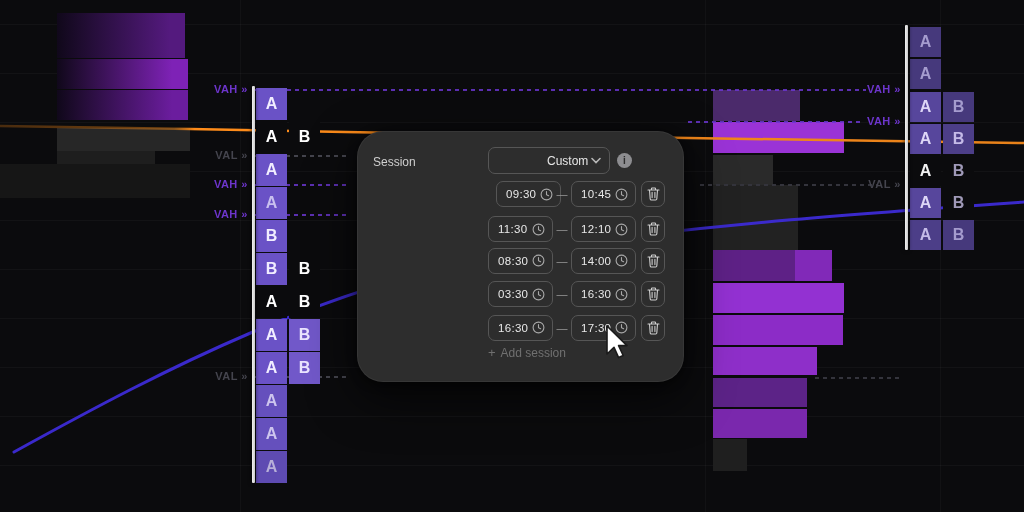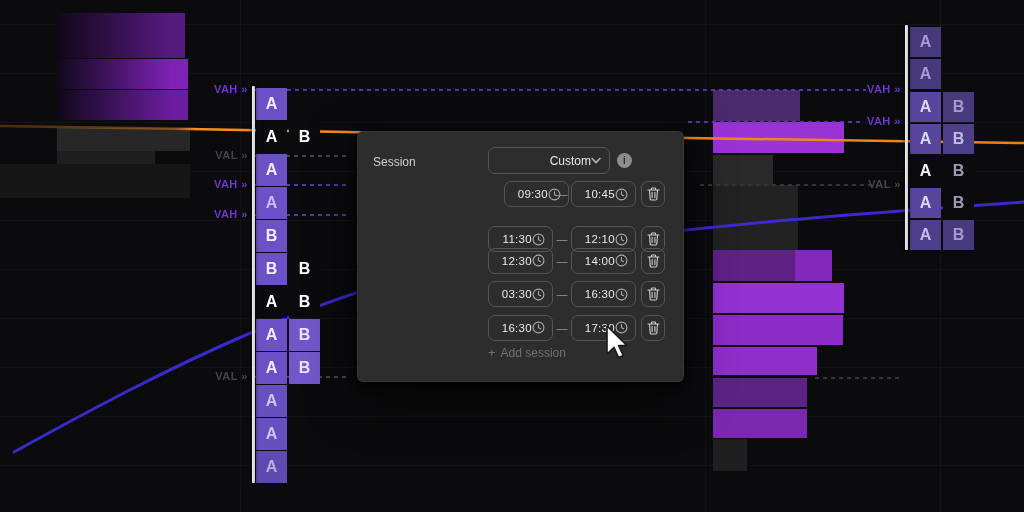--- a/index.html
+++ b/index.html
@@ -32,27 +32,27 @@
   .cell--rboxDim{background:#46397c;color:#a59cce;}
   .cell--rboxMid{background:#4c3e88;color:#c4bae7;}
   .cell--rplain{background:#0b0b0d;color:#f2f2f2;}
   .cell--rplainDim{background:#0b0b0d;color:#a09ab8;}
   #lines-svg{position:absolute;left:0;top:0;z-index:3;pointer-events:none;}
   #bars-layer,#dots-layer{position:absolute;left:0;top:0;width:100%;height:100%;}
   #dots-layer{z-index:2;} #bars-layer{z-index:1;}
   #tpo-layer{position:absolute;left:0;top:0;width:100%;height:100%;z-index:4;}
   
   #dialog{position:absolute;left:357px;top:131px;width:325px;height:249px;background:#2d2d2d;
-          border-radius:6px;border:1px solid rgba(255,255,255,.05);
-          box-shadow:0 16px 48px rgba(0,0,0,.65), 0 2px 10px rgba(0,0,0,.5);z-index:10;text-align:right;}
+          border-radius:26px;border:1px solid rgba(255,255,255,.05);
+          box-shadow:0 16px 48px rgba(0,0,0,.65), 0 2px 10px rgba(0,0,0,.5);z-index:10;}
   .dlg-title{position:absolute;left:15px;top:23px;font-size:12px;color:#cfcfcf;}
   .dropdown{position:absolute;left:130px;top:15px;width:122px;height:27px;border:1px solid #565656;
             border-radius:7px;display:flex;align-items:center;color:#e6e6e6;font-size:12px;
             padding:0 8px 0 10px;box-sizing:border-box;cursor:pointer;}
-  .dropdown .dd-label{flex:1;}
+  .dropdown .dd-label{flex:1;margin-left:48px;}
   .info-btn{position:absolute;left:259px;top:21px;width:15px;height:15px;border-radius:50%;
             background:#8d8d90;color:#2d2d2d;font-size:10px;font-weight:bold;display:flex;
             align-items:center;justify-content:center;cursor:pointer;}
   .srow{position:absolute;left:130px;height:26px;width:180px;}
   .tinput{position:absolute;top:0;width:65px;height:26px;border:1px solid #565656;border-radius:7px;
           box-sizing:border-box;display:flex;align-items:center;padding:0 7px 0 9px;
           color:#e8e8e8;font-size:11.5px;letter-spacing:.3px;cursor:text;}
   .tinput .tval{flex:1;}
   .dash{position:absolute;left:65px;top:0;width:18px;height:26px;display:flex;align-items:center;
         justify-content:center;color:#9a9a9a;font-size:11px;}
@@ -178,21 +178,21 @@
         <path d="M1 1.5 L5 5.5 L9 1.5" fill="none" stroke="#b5b5b5" stroke-width="1.6" stroke-linecap="round"></path>
       </svg>
     </div>
 
     <div class="info-btn">
       <span>i</span>
     </div>
 
     <div id="rows-holder">
         <div class="srow" style="top: 49px;">
-          <div class="tinput" style="left: 16px;">
+          <div class="tinput" style="left: 8px;">
             <span class="tval">09:30</span>
             <svg width="13" height="13" viewBox="0 0 13 13">
               <circle cx="6.5" cy="6.5" r="5.4" fill="none" stroke="#a8a8a8" stroke-width="1.1"></circle>
               <path d="M6.5 3.6 V6.7 L8.6 7.8" fill="none" stroke="#a8a8a8" stroke-width="1.1" stroke-linecap="round"></path>
             </svg>
           </div>
           <div class="dash">—</div>
           <div class="tinput" style="left: 83px;">
             <span class="tval">10:45</span>
             <svg width="13" height="13" viewBox="0 0 13 13">
@@ -200,21 +200,21 @@
               <path d="M6.5 3.6 V6.7 L8.6 7.8" fill="none" stroke="#a8a8a8" stroke-width="1.1" stroke-linecap="round"></path>
             </svg>
           </div>
           <div class="trash-btn">
             <svg width="13" height="14" viewBox="0 0 13 14">
               <path d="M1 3 H12 M4.5 3 V1.6 Q4.5 1 5.1 1 H7.9 Q8.5 1 8.5 1.6 V3 M2.5 3 L3.2 12 Q3.3 13 4.3 13 H8.7 Q9.7 13 9.8 12 L10.5 3" fill="none" stroke="#cfcfcf" stroke-width="1.1" stroke-linecap="round"></path>
               <path d="M5.1 5.3 V10.6 M7.9 5.3 V10.6" stroke="#cfcfcf" stroke-width="1.1" stroke-linecap="round"></path>
             </svg>
           </div>
         </div>
-        <div class="srow" style="top: 94px;">
+        <div class="srow" style="top: 84px;">
           <div class="tinput" style="left: 0px;">
             <span class="tval">11:30</span>
             <svg width="13" height="13" viewBox="0 0 13 13">
               <circle cx="6.5" cy="6.5" r="5.4" fill="none" stroke="#a8a8a8" stroke-width="1.1"></circle>
               <path d="M6.5 3.6 V6.7 L8.6 7.8" fill="none" stroke="#a8a8a8" stroke-width="1.1" stroke-linecap="round"></path>
             </svg>
           </div>
           <div class="dash">—</div>
           <div class="tinput" style="left: 83px;">
             <span class="tval">12:10</span>
@@ -225,21 +225,21 @@
           </div>
           <div class="trash-btn">
             <svg width="13" height="14" viewBox="0 0 13 14">
               <path d="M1 3 H12 M4.5 3 V1.6 Q4.5 1 5.1 1 H7.9 Q8.5 1 8.5 1.6 V3 M2.5 3 L3.2 12 Q3.3 13 4.3 13 H8.7 Q9.7 13 9.8 12 L10.5 3" fill="none" stroke="#cfcfcf" stroke-width="1.1" stroke-linecap="round"></path>
               <path d="M5.1 5.3 V10.6 M7.9 5.3 V10.6" stroke="#cfcfcf" stroke-width="1.1" stroke-linecap="round"></path>
             </svg>
           </div>
         </div>
         <div class="srow" style="top: 115.8px;">
           <div class="tinput" style="left: 0px;">
-            <span class="tval">12:30</span>
+            <span class="tval">08:30</span>
             <svg width="13" height="13" viewBox="0 0 13 13">
               <circle cx="6.5" cy="6.5" r="5.4" fill="none" stroke="#a8a8a8" stroke-width="1.1"></circle>
               <path d="M6.5 3.6 V6.7 L8.6 7.8" fill="none" stroke="#a8a8a8" stroke-width="1.1" stroke-linecap="round"></path>
             </svg>
           </div>
           <div class="dash">—</div>
           <div class="tinput" style="left: 83px;">
             <span class="tval">14:00</span>
             <svg width="13" height="13" viewBox="0 0 13 13">
               <circle cx="6.5" cy="6.5" r="5.4" fill="none" stroke="#a8a8a8" stroke-width="1.1"></circle>

